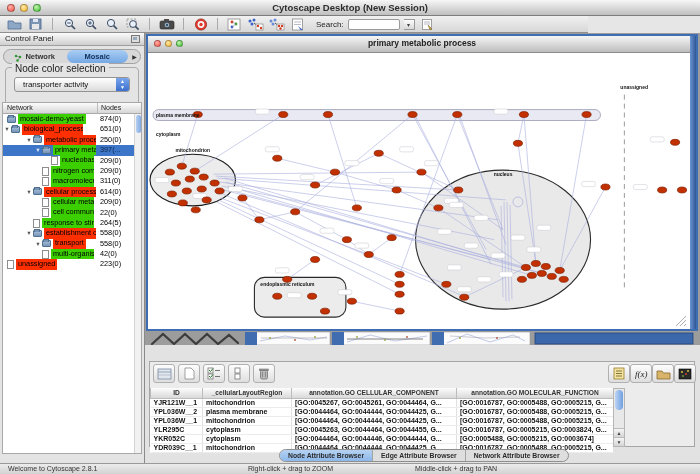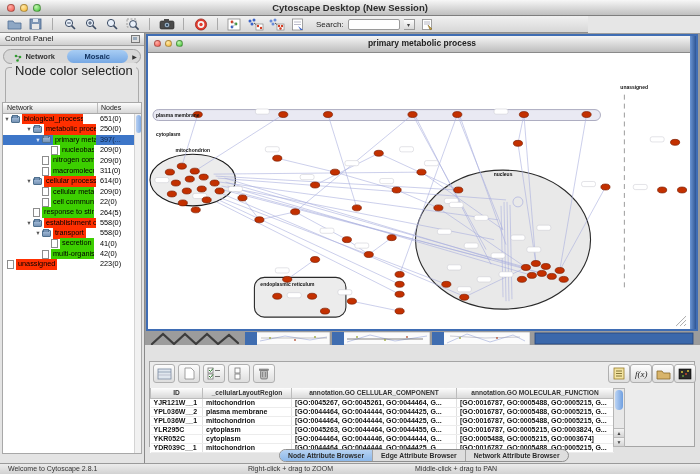--- a/index.html
+++ b/index.html
@@ -31,21 +31,21 @@
   #cp-header { position:absolute; left:0; top:0; width:100%; height:13px; background:linear-gradient(#fbfbfb,#cfcfcf); border-bottom:1px solid #9f9f9f; font-size:8px; color:#222; padding-left:5px; line-height:12px; }
   #cp-float-icon { position:absolute; right:4px; top:2px; width:9px; height:8px; border:1px solid #777; background:#ddd; }
   #cp-float-icon::after { content:""; position:absolute; left:1px; top:1px; width:4px; height:3px; background:#9ab; }
   #cp-tabs { position:absolute; left:3px; top:16px; width:138px; height:15px; background:#d8d8d8; border:1px solid #a2a2a2; border-radius:9px; display:flex; align-items:center; }
   .cp-tab { flex:1; text-align:center; font-size:7.5px; font-weight:bold; color:#333; height:13px; line-height:13px; display:flex; align-items:center; justify-content:center; gap:3px; }
   .cp-tab.selected { background:linear-gradient(#a8cdf4,#76a8e4); border-radius:8px; margin:1px; color:#10315e; }
   .tab-scroll { width:11px; text-align:center; font-size:6px; color:#333; }
   .net-glyph { width:8px; height:8px; display:inline-block; }
 
   #groupbox { position:absolute; left:5px; top:34px; width:134px; height:66px; border:1px solid #ababab; border-radius:4px; }
-  #group-label { position:absolute; left:6px; top:-5px; background:#e4e4e4; padding:0 3px; font-size:13px; color:#222; }
+  #group-label { position:absolute; left:6px; top:-5px; background:#e4e4e4; padding:0 3px; font-size:10px; color:#222; }
   #dropdown { position:absolute; left:8px; top:9px; width:116px; height:15px; border:1px solid #949494; border-radius:3px; background:linear-gradient(#ffffff,#dcdcdc); font-size:8px; color:#111; line-height:14px; padding-left:8px; }
   #dropdown .stepper { position:absolute; right:0; top:0; width:13px; height:13px; border-radius:0 2px 2px 0; background:linear-gradient(#79a5ec,#3c70cf); color:#fff; font-size:5px; line-height:6px; text-align:center; }
   #checkbox-row { position:absolute; left:10px; top:34px; display:flex; align-items:center; gap:4px; }
   #checkbox { width:10px; height:10px; border-radius:2px; background:linear-gradient(#7aa6ee,#3e72d2); border:1px solid #2d56a8; color:#fff; font-size:8px; line-height:9px; text-align:center; }
   #checkbox-label { font-size:8px; color:#111; }
 
   #tree-wrap { position:absolute; left:2px; top:69px; width:140px; height:352px; background:#fff; border:1px solid #a8a8a8; overflow:hidden; }
   #tree-head { display:flex; height:11px; background:linear-gradient(#fcfcfc,#d6d6d6); border-bottom:1px solid #aaa; font-size:7px; color:#222; }
   #tree-head .c1 { width:95px; padding-left:4px; border-right:1px solid #bbb; line-height:10px; }
   #tree-head .c2 { flex:1; padding-left:3px; line-height:10px; }
@@ -243,31 +243,41 @@
             </svg></span>
         <span>Network</span>
       </div>
       <div class="cp-tab selected">
         <span>Mosaic</span>
       </div>
       <div class="tab-scroll">▶</div>
     </div>
     <div id="groupbox">
       <div id="group-label">Node color selection</div>
+      <div id="dropdown">
+        <span>transporter activity</span>
+        <span class="stepper">▲<br>▼</span>
+      </div>
       <div id="checkbox-row">
         <span id="checkbox">✓</span>
         <span id="checkbox-label">Select nodes</span>
       </div>
     </div>
     <div id="tree-wrap">
       <div id="tree-head">
         <span class="c1">Network</span>
         <span class="c2">Nodes</span>
       </div>
       <div id="tree-rows">
+          <div class="trow" style="padding-left: 4px;">
+            <span class="tarrow" style="width: 0px;"></span>
+            <span class="ticon folder"></span>
+            <span class="tname-clip" style="max-width: 78px;"><span class="tname green">mosaic-demo-yeast</span></span>
+            <span class="tcount">874(0)</span>
+          </div>
           <div class="trow" style="">
             <span class="tarrow">▼</span>
             <span class="ticon folder"></span>
             <span class="tname-clip" style="max-width: 61px;"><span class="tname red">biological_process</span></span>
             <span class="tcount">651(0)</span>
           </div>
           <div class="trow" style="padding-left: 22px;">
             <span class="tarrow">▼</span>
             <span class="ticon folder"></span>
             <span class="tname-clip" style="max-width: 52px;"><span class="tname red">metabolic process</span></span>
@@ -325,26 +335,20 @@
             <span class="tarrow">▼</span>
             <span class="ticon folder"></span>
             <span class="tname-clip" style="max-width: 52px;"><span class="tname red">establishment of lo</span></span>
             <span class="tcount">558(0)</span>
           </div>
           <div class="trow" style="padding-left: 31px;">
             <span class="tarrow">▼</span>
             <span class="ticon folder"></span>
             <span class="tname-clip" style="max-width: 43px;"><span class="tname red">transport</span></span>
             <span class="tcount">558(0)</span>
-          </div>
-          <div class="trow" style="padding-left: 40px;">
-            <span class="tarrow"></span>
-            <span class="ticon file"></span>
-            <span class="tname-clip" style="max-width: 34px;"><span class="tname green">secretion</span></span>
-            <span class="tcount">41(0)</span>
           </div>
           <div class="trow" style="padding-left: 31px;">
             <span class="tarrow"></span>
             <span class="ticon file"></span>
             <span class="tname-clip" style="max-width: 43px;"><span class="tname green">multi-organism pro</span></span>
             <span class="tcount">42(0)</span>
           </div>
           <div class="trow" style="padding-left: 4px;">
             <span class="tarrow" style="width: 0px;"></span>
             <span class="ticon file"></span>

